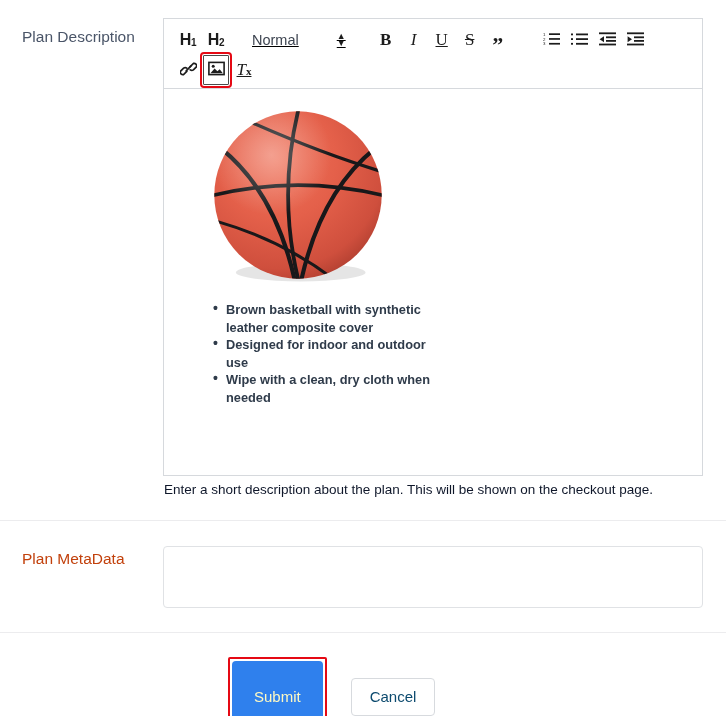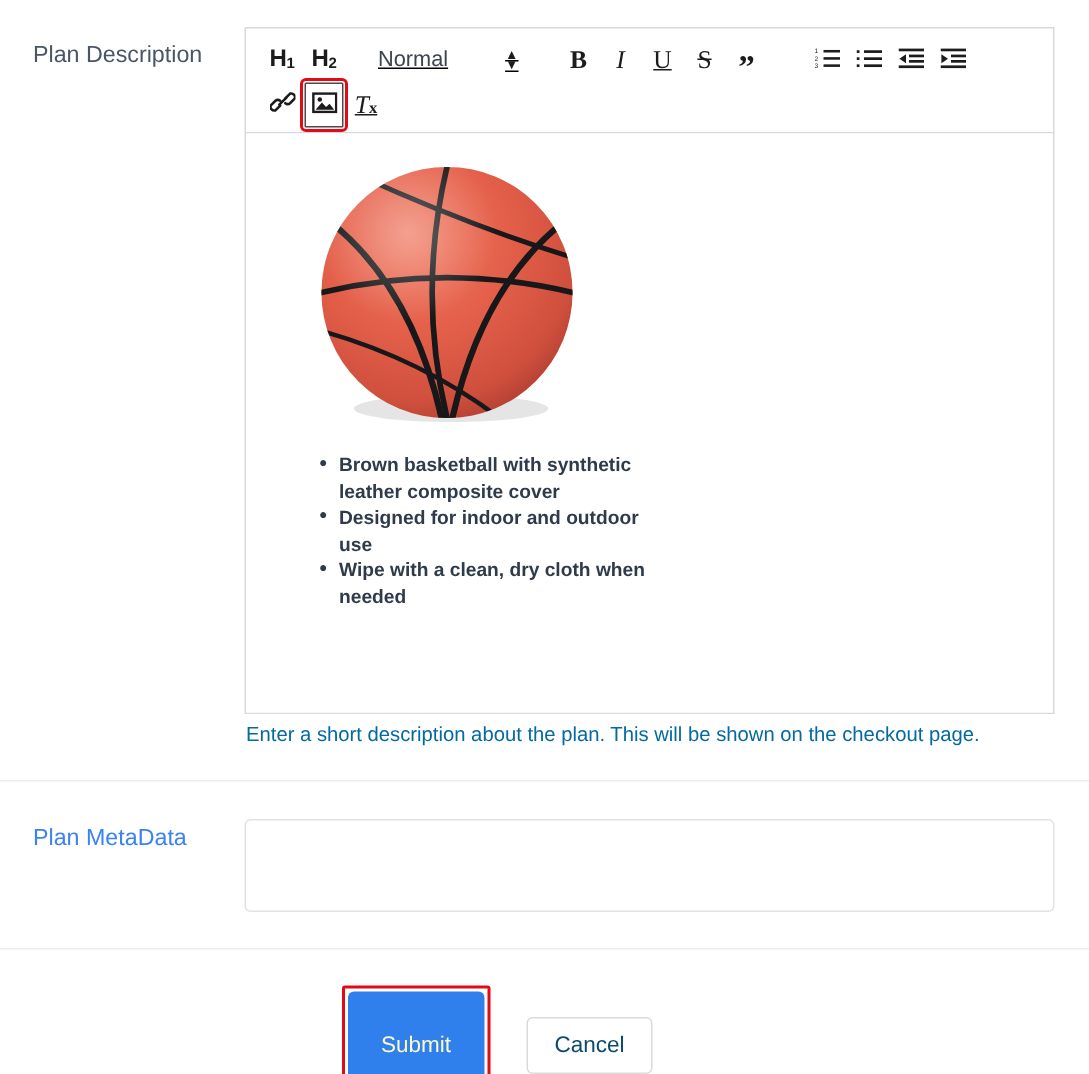--- a/index.html
+++ b/index.html
@@ -181,42 +181,42 @@
     top: -1px;
     font-size: 14px;
     color: #2f3b4a;
   }
 
   .help-text {
     position: absolute;
     left: 164px;
     top: 482px;
     font-size: 13.5px;
-    color: #0369a1;
+    color: #0f172a;
     font-family: "Liberation Sans", sans-serif;
   }
 
   
   .divider {
     position: absolute;
     left: 0;
     width: 726px;
     height: 1px;
     background: #ececee;
   }
   .divider.d1 { top: 520px; }
   .divider.d2 { top: 632px; }
 
   
   .label-meta {
     position: absolute;
     left: 22px;
     top: 550px;
     font-size: 15.5px;
-    color: #3b82f6;
+    color: #c2410c;
     font-family: "Liberation Sans", sans-serif;
   }
 
   .meta-input {
     position: absolute;
     left: 163px;
     top: 546px;
     width: 540px;
     height: 62px;
     border: 1px solid #e0e2e5;

